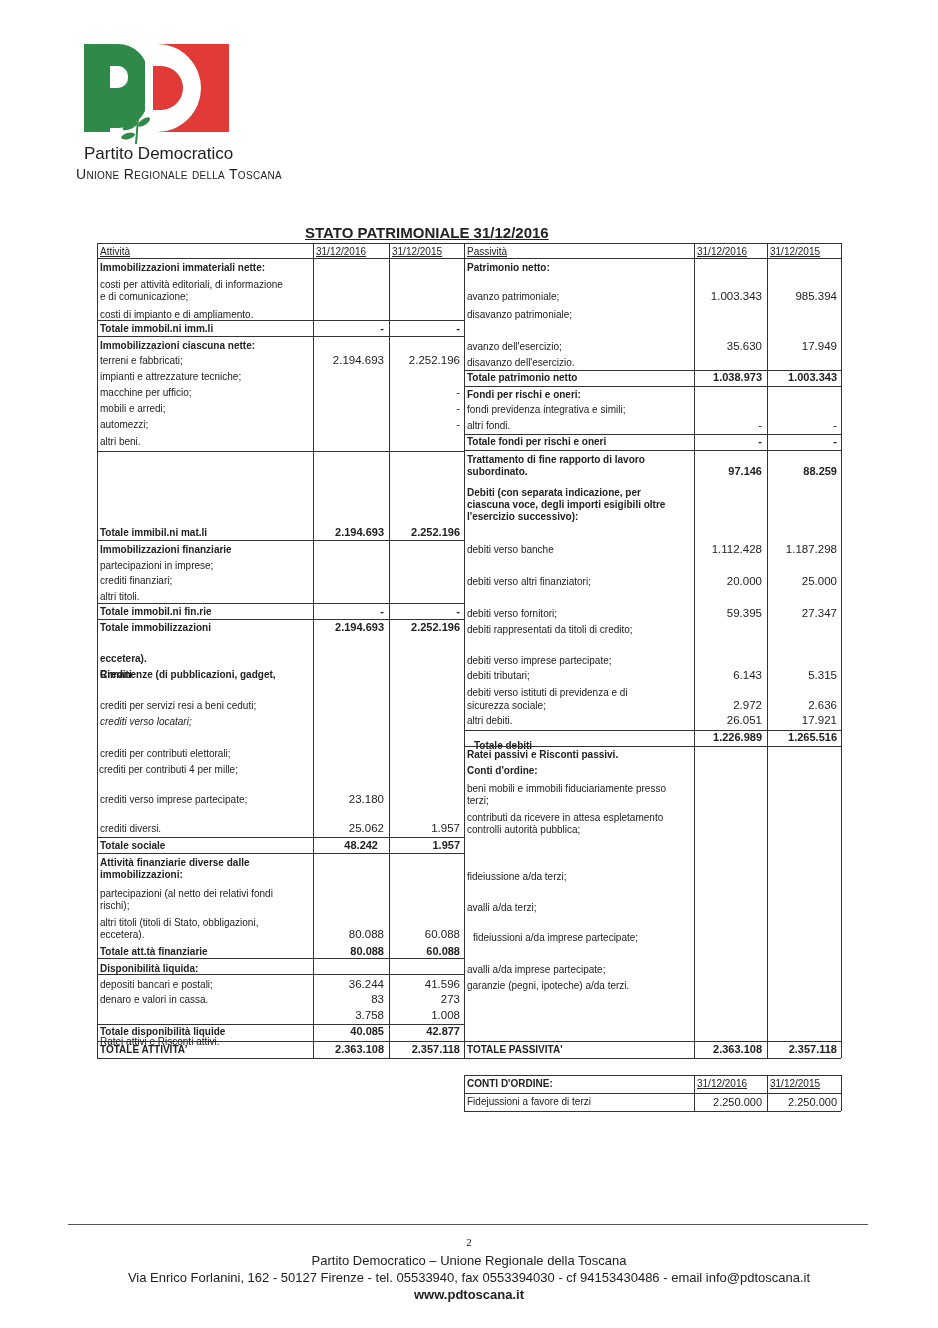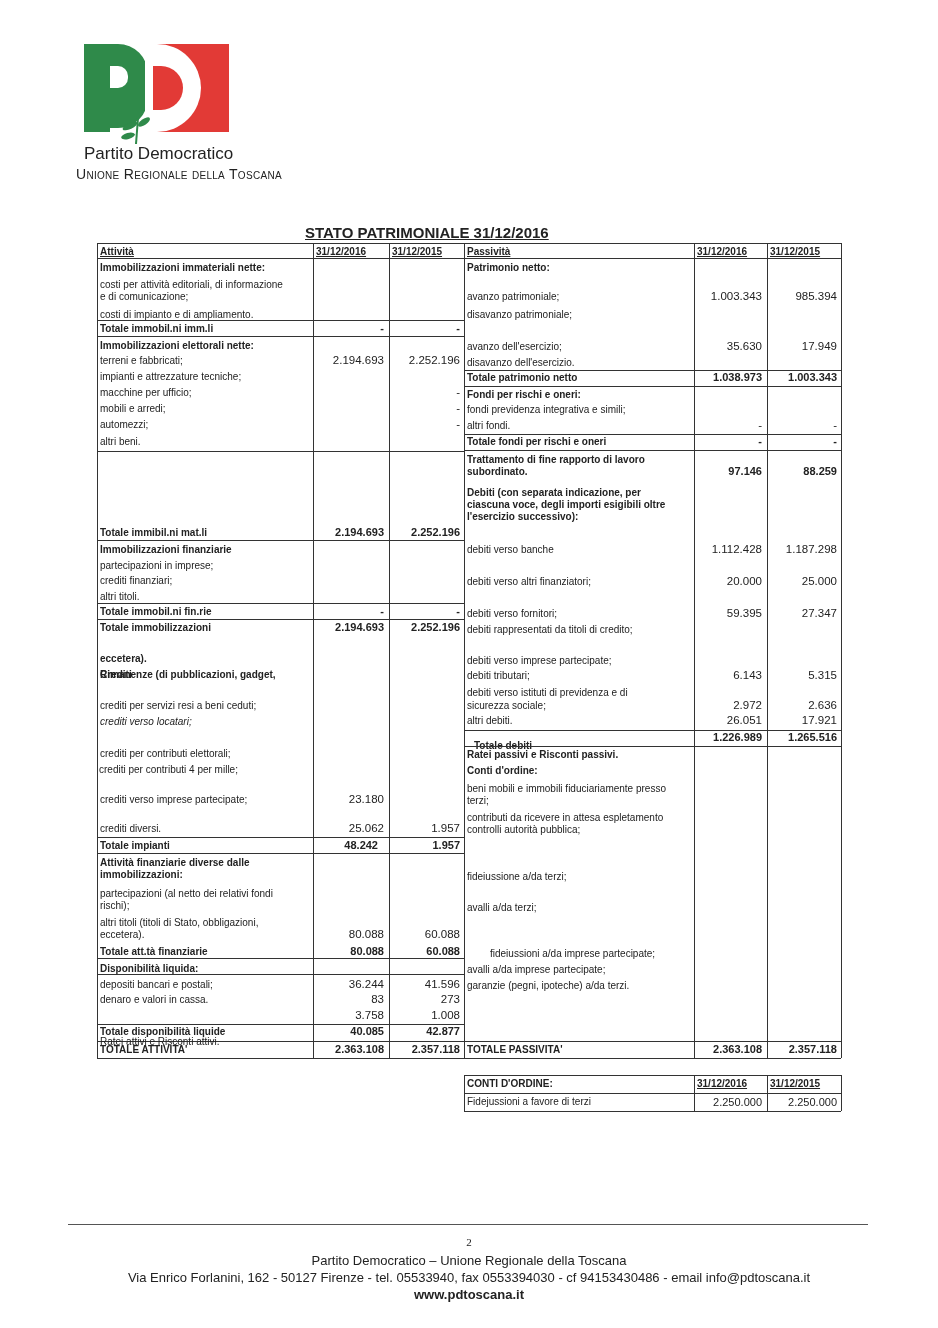--- a/index.html
+++ b/index.html
@@ -12,21 +12,21 @@
   .logo-d .white{position:absolute;left:0;top:0;width:56px;height:88px;background:#fff;border-radius:0 44px 44px 0;}
   .logo-d .red{position:absolute;left:8px;top:22px;width:30px;height:44px;background:#e23a36;border-radius:0 22px 22px 0;}
   .logo-leaf{position:absolute;left:38px;top:74px;width:34px;height:30px;}
   .logo-t1{position:absolute;left:4px;top:104px;font-size:17px;color:#222;white-space:nowrap;}
   .logo-t2{position:absolute;left:-4px;top:126px;font-size:14px;color:#222;white-space:nowrap;font-variant:small-caps;letter-spacing:0.3px;}
   .title{position:absolute;left:305px;top:224px;font-size:15px;font-weight:bold;text-decoration:underline;color:#222;}
   .vl{position:absolute;width:1px;background:#333;}
   .hl{position:absolute;height:1px;background:#333;}
   .t{position:absolute;font-size:10px;white-space:nowrap;line-height:12px;}
   .b{font-weight:bold;}
-  .u{text-decoration:underline;font-weight:bold;}
+  .u{text-decoration:underline;font-weight:normal;}
   .n{position:absolute;font-size:11.5px;text-align:right;white-space:nowrap;line-height:13px;}
   .nb{font-weight:bold;font-size:11px;}
   .footer-line{position:absolute;left:68px;top:1224px;width:800px;height:1px;background:#555;}
   .f{position:absolute;left:0;width:938px;text-align:center;font-size:13px;color:#222;}
 </style>
 </head>
 <body>
 
 <div class="logo">
   <div class="logo-p">
@@ -76,21 +76,21 @@
 <div class="t u" style="left: 697px; top: 246px;">31/12/2016</div>
 <div class="t u" style="left: 770px; top: 246px;">31/12/2015</div>
 <div class="hl" style="left: 97px; top: 258px; width: 744px;"></div>
 <div class="t b" style="left: 100px; top: 262px;">Immobilizzazioni immateriali nette:</div>
 <div class="t" style="left: 100px; top: 279px;">costi per attività editoriali, di informazione</div>
 <div class="t" style="left: 100px; top: 291px;">e di comunicazione;</div>
 <div class="t" style="left: 100px; top: 309px;">costi di impianto e di ampliamento.</div>
 <div class="t b" style="left: 100px; top: 323px;">Totale immobil.ni imm.li</div>
 <div class="n nb" style="left: 315px; width: 69px; top: 322px;">-</div>
 <div class="n nb" style="left: 391px; width: 69px; top: 322px;">-</div>
-<div class="t b" style="left: 100px; top: 340px;">Immobilizzazioni elettorali nette:</div>
+<div class="t b" style="left: 100px; top: 340px;">Immobilizzazioni ciascuna nette:</div>
 <div class="t" style="left: 100px; top: 355px;">terreni e fabbricati;</div>
 <div class="n" style="left: 315px; width: 69px; top: 354px;">2.194.693</div>
 <div class="n" style="left: 391px; width: 69px; top: 354px;">2.252.196</div>
 <div class="t" style="left: 100px; top: 371px;">impianti e attrezzature tecniche;</div>
 <div class="t" style="left: 100px; top: 387px;">macchine per ufficio;</div>
 <div class="n" style="left: 391px; width: 69px; top: 386px;">-</div>
 <div class="t" style="left: 100px; top: 403px;">mobili e arredi;</div>
 <div class="n" style="left: 391px; width: 69px; top: 402px;">-</div>
 <div class="t" style="left: 100px; top: 419px;">automezzi;</div>
 <div class="n" style="left: 391px; width: 69px; top: 418px;">-</div>
@@ -113,21 +113,21 @@
 <div class="t b" style="left: 100px; top: 669px;">Crediti</div>
 <div class="t" style="left: 100px; top: 700px;">crediti per servizi resi a beni ceduti;</div>
 <div class="t" style="left: 100px; top: 716px; font-style: italic;">crediti verso locatari;</div>
 <div class="t" style="left: 100px; top: 748px;">crediti per contributi elettorali;</div>
 <div class="t" style="left: 92px; top: 764px; margin-left: 7px;">crediti per contributi 4 per mille;</div>
 <div class="t" style="left: 100px; top: 794px;">crediti verso imprese partecipate;</div>
 <div class="n" style="left: 315px; width: 69px; top: 793px;">23.180</div>
 <div class="t" style="left: 100px; top: 823px;">crediti diversi.</div>
 <div class="n" style="left: 315px; width: 69px; top: 822px;">25.062</div>
 <div class="n" style="left: 391px; width: 69px; top: 822px;">1.957</div>
-<div class="t b" style="left: 100px; top: 840px;">Totale impianti</div>
+<div class="t b" style="left: 100px; top: 840px;">Totale sociale</div>
 <div class="n nb" style="left: 309px; width: 69px; top: 839px;">48.242</div>
 <div class="n nb" style="left: 391px; width: 69px; top: 839px;">1.957</div>
 <div class="t b" style="left: 100px; top: 857px;">Attività finanziarie diverse dalle</div>
 <div class="t b" style="left: 100px; top: 869px;">immobilizzazioni:</div>
 <div class="t" style="left: 100px; top: 888px;">partecipazioni (al netto dei relativi fondi</div>
 <div class="t" style="left: 100px; top: 900px;">rischi);</div>
 <div class="t" style="left: 100px; top: 917px;">altri titoli (titoli di Stato, obbligazioni,</div>
 <div class="t" style="left: 100px; top: 929px;">eccetera).</div>
 <div class="n" style="left: 315px; width: 69px; top: 928px;">80.088</div>
 <div class="n" style="left: 391px; width: 69px; top: 928px;">60.088</div>
@@ -213,21 +213,21 @@
 <div class="n nb" style="left: 696px; width: 66px; top: 731px;">1.226.989</div>
 <div class="n nb" style="left: 769px; width: 68px; top: 731px;">1.265.516</div>
 <div class="t b" style="left: 467px; top: 749px;">Ratei passivi e Risconti passivi.</div>
 <div class="t b" style="left: 467px; top: 765px;">Conti d'ordine:</div>
 <div class="t" style="left: 467px; top: 783px;">beni mobili e immobili fiduciariamente presso</div>
 <div class="t" style="left: 467px; top: 795px;">terzi;</div>
 <div class="t" style="left: 467px; top: 812px;">contributi da ricevere in attesa espletamento</div>
 <div class="t" style="left: 467px; top: 824px;">controlli autorità pubblica;</div>
 <div class="t" style="left: 467px; top: 871px;">fideiussione a/da terzi;</div>
 <div class="t" style="left: 467px; top: 902px;">avalli a/da terzi;</div>
-<div class="t" style="left: 490px; top: 932px; margin-top: 16px;">fideiussioni a/da imprese partecipate;</div>
+<div class="t" style="left: 473px; top: 932px;">fideiussioni a/da imprese partecipate;</div>
 <div class="t" style="left: 467px; top: 964px;">avalli a/da imprese partecipate;</div>
 <div class="t" style="left: 467px; top: 980px;">garanzie (pegni, ipoteche) a/da terzi.</div>
 <div class="t b" style="left: 467px; top: 1044px;">TOTALE PASSIVITA'</div>
 <div class="n nb" style="left: 696px; width: 66px; top: 1043px;">2.363.108</div>
 <div class="n nb" style="left: 769px; width: 68px; top: 1043px;">2.357.118</div>
 <div class="hl" style="left: 464px; top: 370px; width: 377px;"></div>
 <div class="hl" style="left: 464px; top: 386px; width: 377px;"></div>
 <div class="hl" style="left: 464px; top: 434px; width: 377px;"></div>
 <div class="hl" style="left: 464px; top: 450px; width: 377px;"></div>
 <div class="hl" style="left: 464px; top: 730px; width: 377px;"></div>

